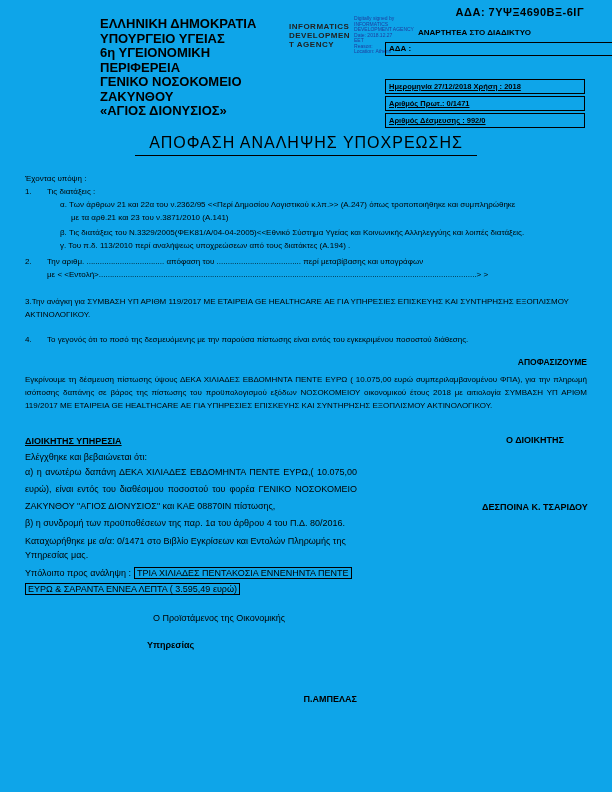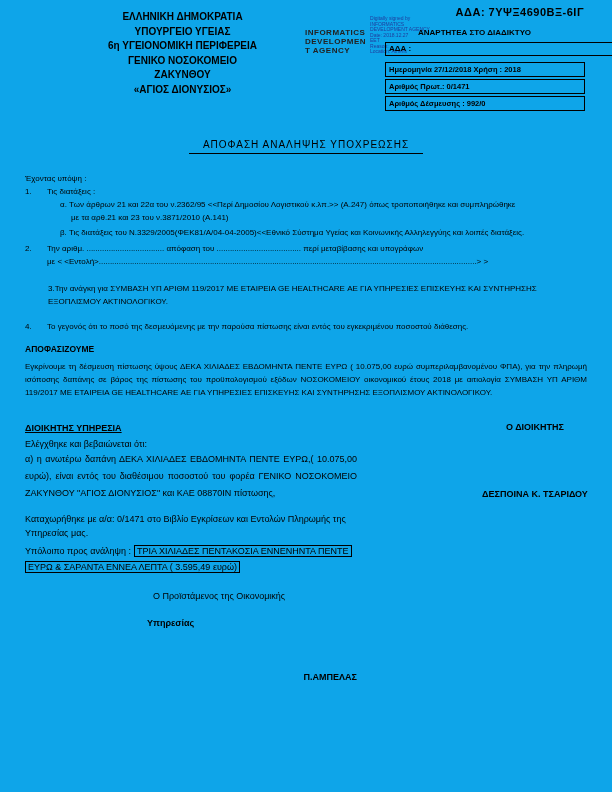--- a/index.html
+++ b/index.html
@@ -2,56 +2,56 @@
 <html><head>
 <meta charset="utf-8">
 <style>
   html,body{margin:0;padding:0;}
   body{background:#fff;}
   .page{position:relative;width:612px;height:792px;background:#0ea5e9;color:#000;
         font-family:"Liberation Sans",sans-serif;overflow:hidden;}
 
   .ada-top{position:absolute;top:6px;right:28px;font-size:11px;font-weight:bold;letter-spacing:.5px;}
 
-  .org-block{position:absolute;left:100px;top:10px;width:165px;text-align:center;
-             font-size:10px;font-weight:bold;line-height:14.5px;}
+  .org-block{position:absolute;left:100px;top:17px;width:165px;
+             font-size:13px;font-weight:bold;line-height:14.5px;}
 
-  .stamp{position:absolute;left:305px;top:16px;display:flex;gap:4px;align-items:flex-end;}
+  .stamp{position:absolute;left:289px;top:16px;display:flex;gap:4px;align-items:center;}
   .stamp-agency{font-size:8px;font-weight:bold;color:#222;line-height:9px;letter-spacing:.5px;}
   .stamp-sig{font-size:5px;color:#1f3e9e;line-height:5.5px;width:60px;}
 
   .publish-note{position:absolute;left:418px;top:28px;font-size:8px;font-weight:bold;}
   .ada-box{position:absolute;left:385px;top:42px;width:232px;height:14px;border:1px solid #000;
            font-size:8px;font-weight:bold;padding:1px 3px;box-sizing:border-box;}
-  .meta-boxes{position:absolute;left:385px;top:62px;width:200px;}
+  .meta-boxes{position:absolute;left:385px;top:79px;width:200px;text-decoration:underline;}
   .meta-box{border:1px solid #000;font-size:7.5px;font-weight:bold;padding:2px 3px;margin-bottom:2px;}
 
   .title-wrap{position:absolute;top:134px;left:0;width:100%;text-align:center;}
-  .title{display:inline-block;font-size:10px;letter-spacing:1px;border-bottom:1px solid #000;padding:0 14px 3px;}
+  .title{display:inline-block;font-size:16px;letter-spacing:1px;border-bottom:1px solid #000;padding:0 14px 3px;}
 
   .content{position:absolute;top:172px;left:25px;width:562px;font-size:8px;line-height:13px;}
   p{margin:0;}
   .li{display:flex;}
   .num{width:22px;flex:none;}
   .litext{flex:1;}
   .sub{margin-left:35px;}
   .sub2{margin-left:46px;}
   .mt2{margin-top:2px;}
   .mt3{margin-top:3px;}
   .cont{margin-left:22px;}
-  .p3{margin-top:14px;margin-left:23px;}
+  .p3{margin-top:14px;}
   .p4{margin-top:12px;}
-  .decide{text-align:left;font-weight:bold;font-size:8.5px;margin:10px 0 4px;}
+  .decide{text-align:right;font-weight:bold;font-size:8.5px;margin:10px 0 4px;}
   .decision{text-align:justify;}
 
   .cols{position:relative;margin-top:22px;}
   .col-left{width:332px;font-size:9px;line-height:14px;}
   .fin-heading{font-weight:bold;text-decoration:underline;margin-bottom:2px;}
   .point{line-height:17px;text-align:justify;}
-  .registered{margin-top:10px;line-height:14px;}
+  .registered{margin-top:2px;line-height:14px;}
   .balance{margin-top:3px;line-height:16px;}
   .bal-label{margin-right:3px;}
   .bal-box{border:1px solid #000;padding:0 2px;-webkit-box-decoration-break:clone;box-decoration-break:clone;}
   .head-title{margin-top:14px;margin-left:128px;font-weight:normal;}
   .head-title2{margin-top:13px;margin-left:122px;font-weight:bold;}
   .head-name{margin-top:40px;margin-left:186px;font-weight:bold;text-align:right;}
   .col-right{position:absolute;left:430px;top:0;width:160px;text-align:center;font-size:9px;}
   .cmd-title{font-weight:bold;}
   .cmd-name{margin-top:54px;font-weight:bold;}
 </style>
@@ -107,20 +107,21 @@
 
     <div>Έχοντας υπόψη :</div>
 
     <div class="li">
       <span class="num">1.</span>
       <span class="litext">Τις διατάξεις :</span>
     </div>
     <div class="sub">α. Των άρθρων 21 και 22α του ν.2362/95 &lt;&lt;Περί Δημοσίου Λογιστικού κ.λπ.&gt;&gt;  (Α.247) όπως τροποποιήθηκε και συμπληρώθηκε</div>
     <div class="sub sub2">με τα αρθ.21 και 23 του ν.3871/2010 (Α.141)</div>
     <div class="sub mt2">β. Τις διατάξεις του Ν.3329/2005(ΦΕΚ81/Α/04-04-2005)&lt;&lt;Εθνικό Σύστημα Υγείας και Κοινωνικής Αλληλεγγύης και λοιπές διατάξεις.</div>
+    <div class="sub">γ. Του π.δ. 113/2010 περί αναλήψεως υποχρεώσεων από τους διατάκτες (Α.194) .</div>
 
     <div class="li mt3">
       <span class="num">2.</span>
       <span class="litext">Την αριθμ. ................................... απόφαση του ...................................... περί μεταβίβασης και υπογράφων</span>
     </div>
     <div class="cont">με &lt; &lt;Εντολή&gt;..........................................................................................................................................................................&gt; &gt;</div>
 
     <p class="p3">3.Την ανάγκη για ΣΥΜΒΑΣΗ ΥΠ ΑΡΙΘΜ 119/2017 ΜΕ ΕΤΑΙΡΕΙΑ GE HEALTHCARE ΑΕ ΓΙΑ ΥΠΗΡΕΣΙΕΣ ΕΠΙΣΚΕΥΗΣ ΚΑΙ ΣΥΝΤΗΡΗΣΗΣ ΕΞΟΠΛΙΣΜΟΥ ΑΚΤΙΝΟΛΟΓΙΚΟΥ.</p>
 
     <div class="li p4">
@@ -130,20 +131,21 @@
 
     <div class="decide">ΑΠΟΦΑΣΙΖΟΥΜΕ</div>
     <p class="decision">Εγκρίνουμε τη δέσμευση πίστωσης ύψους ΔΕΚΑ ΧΙΛΙΑΔΕΣ ΕΒΔΟΜΗΝΤΑ ΠΕΝΤΕ ΕΥΡΩ ( 10.075,00 ευρώ συμπεριλαμβανομένου ΦΠΑ), για την πληρωμή ισόποσης δαπάνης σε βάρος της πίστωσης του προϋπολογισμού εξόδων ΝΟΣΟΚΟΜΕΙΟΥ οικονομικού έτους 2018 με αιτιολογία ΣΥΜΒΑΣΗ ΥΠ ΑΡΙΘΜ 119/2017 ΜΕ ΕΤΑΙΡΕΙΑ GE HEALTHCARE ΑΕ ΓΙΑ ΥΠΗΡΕΣΙΕΣ ΕΠΙΣΚΕΥΗΣ ΚΑΙ ΣΥΝΤΗΡΗΣΗΣ ΕΞΟΠΛΙΣΜΟΥ ΑΚΤΙΝΟΛΟΓΙΚΟΥ.</p>
 
     <div class="cols">
 
       <div class="col-left">
         <div class="fin-heading">ΔΙΟΙΚΗΤΗΣ ΥΠΗΡΕΣΙΑ</div>
         <div>Ελέγχθηκε και βεβαιώνεται ότι:</div>
         <p class="point">α) η ανωτέρω δαπάνη ΔΕΚΑ ΧΙΛΙΑΔΕΣ ΕΒΔΟΜΗΝΤΑ ΠΕΝΤΕ ΕΥΡΩ,( 10.075,00 ευρώ), είναι εντός του διαθέσιμου ποσοστού του φορέα ΓΕΝΙΚΟ ΝΟΣΟΚΟΜΕΙΟ ΖΑΚΥΝΘΟΥ "ΑΓΙΟΣ ΔΙΟΝΥΣΙΟΣ" και ΚΑΕ 08870ΙΝ πίστωσης,</p>
+        <p class="point">β) η συνδρομή των προϋποθέσεων της παρ. 1α του άρθρου 4 του Π.Δ. 80/2016.</p>
         <p class="registered">Καταχωρήθηκε με α/α: 0/1471 στο Βιβλίο Εγκρίσεων και Εντολών Πληρωμής της Υπηρεσίας μας.</p>
         <p class="balance">
           <span class="bal-label">Υπόλοιπο προς ανάληψη :</span><span class="bal-box">ΤΡΙΑ ΧΙΛΙΑΔΕΣ ΠΕΝΤΑΚΟΣΙΑ ΕΝΝΕΝΗΝΤΑ ΠΕΝΤΕ ΕΥΡΩ &amp; ΣΑΡΑΝΤΑ ΕΝΝΕΑ ΛΕΠΤΑ ( 3.595,49 ευρώ)</span>
         </p>
         <div class="head-title">Ο Προϊστάμενος της Οικονομικής</div>
         <div class="head-title2">Υπηρεσίας</div>
         <div class="head-name">Π.ΑΜΠΕΛΑΣ</div>
       </div>
 
       <div class="col-right">

